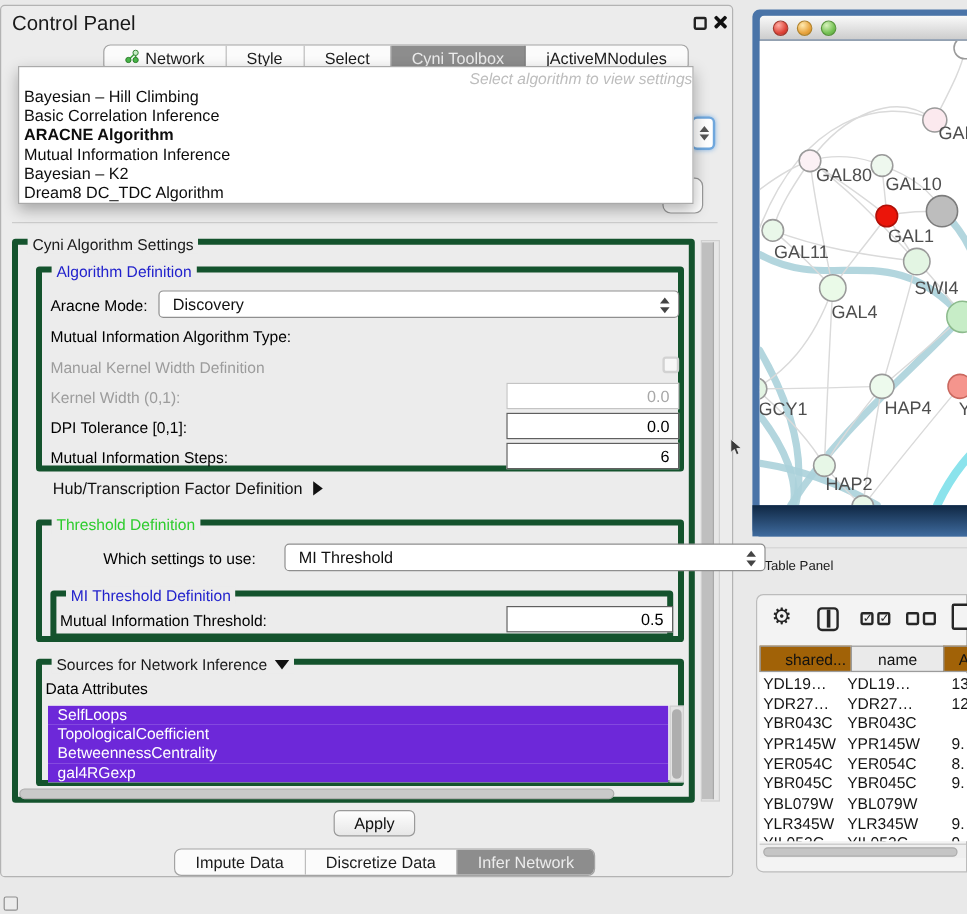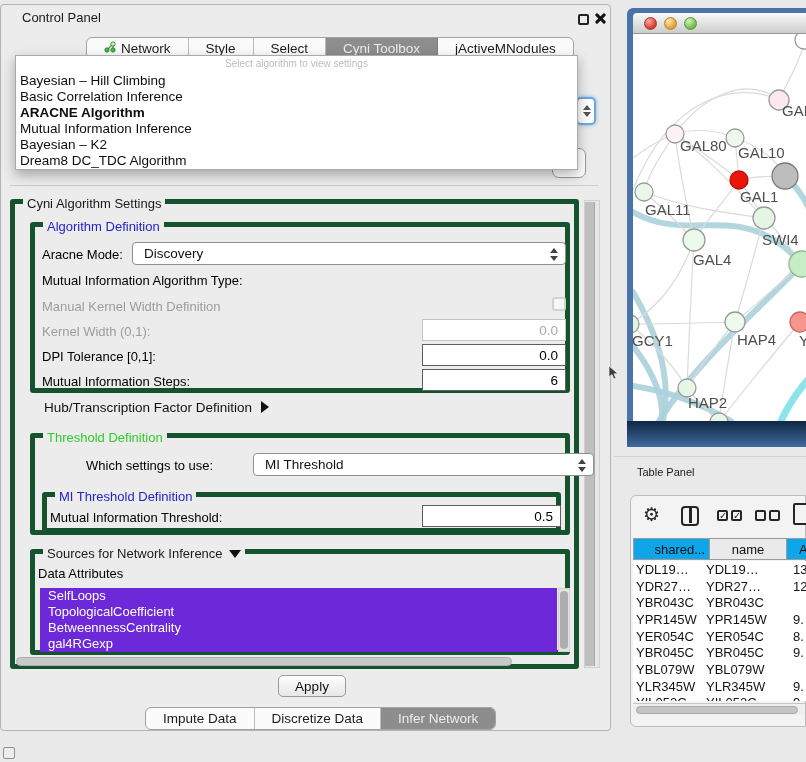--- a/index.html
+++ b/index.html
@@ -5,21 +5,21 @@
   html,body{margin:0;padding:0;}
   body{width:806px;height:762px;overflow:hidden;background:#e9e9e9;
        font-family:"Liberation Sans","DejaVu Sans",sans-serif;}
   *{box-sizing:border-box;}
   .abs{position:absolute;}
   #screen{position:relative;width:806px;height:762px;background:#e9e9e9;overflow:hidden;}
 
   
   .cp{left:0;top:4px;width:611px;height:727px;background:#ececec;
       border:1px solid #b3b3b3;border-radius:4px;}
-  .cp-title{left:10px;top:10px;font-size:13px;color:#1a1a1a;margin-left:12px;}
+  .cp-title{left:10px;top:10px;font-size:17px;color:#1a1a1a;}
   .win-max{left:578px;top:14px;width:11px;height:11px;border:2px solid #222;border-radius:2px;}
   .win-close{left:594px;top:12px;width:13px;height:13px;}
   .win-close span{position:absolute;left:5px;top:0;width:3px;height:13px;background:#111;border-radius:1px;}
   .win-close .a{transform:rotate(45deg);} .win-close .b{transform:rotate(-45deg);}
 
   .tabgroup{position:absolute;display:flex;height:23px;border:1px solid #a3a3a3;
             border-radius:6px;overflow:hidden;background:#fbfbfb;font-size:13.5px;color:#1c1c1c;}
   .tabgroup .tab{display:flex;align-items:center;gap:5px;padding:0 17px;
                  border-right:1px solid #bdbdbd;white-space:nowrap;}
   .tabgroup .tab:last-child{border-right:none;}
@@ -32,21 +32,21 @@
           background:#fff;box-shadow:0 0 4px #7fb2e5;z-index:2;}
   .ghost1 i{position:absolute;left:5px;width:0;height:0;border-left:4px solid transparent;border-right:4px solid transparent;}
   .ghost1 .up{top:6px;border-bottom:5px solid #555;}
   .ghost1 .dn{bottom:6px;border-top:5px solid #555;}
   .ghost2{left:552px;top:148px;width:34px;height:30px;border:1px solid #9a9a9a;border-radius:7px;background:#fff;z-index:2;}
   .ghostline{left:10px;top:185px;width:588px;height:1px;background:#cdcdcd;z-index:1;}
 
   
   .popup{left:15px;top:55px;width:563px;height:115px;background:#fff;border:1px solid #aaa;
          box-shadow:0 5px 12px rgba(0,0,0,.30);z-index:30;}
-  .popup-ph{height:17px;padding-top:2px;text-align:center;color:#bdbdbd;font-size:10px;}
+  .popup-ph{height:17px;padding-top:2px;text-align:right;color:#bdbdbd;font-size:13px;font-style:italic;}
   .algo-item{height:16px;line-height:16px;padding-left:4px;font-size:13.5px;color:#0d0d0d;white-space:nowrap;}
   .algo-item.bold{font-weight:bold;}
 
   
   .fs{position:absolute;border:5px solid #14532d;border-radius:3px;z-index:3;}
   .fs .legend{position:absolute;top:-8px;left:8px;background:#ececec;padding:0 4px;
               font-size:13px;white-space:nowrap;display:flex;align-items:center;gap:6px;}
   .leg-blue{color:#2222cc;} .leg-green{color:#2ecc2e;} .leg-black{color:#1a1a1a;}
 
   .lbl{position:absolute;font-size:13px;font-weight:normal;color:#000;white-space:nowrap;z-index:4;}
@@ -104,21 +104,21 @@
   .card{left:630px;top:495px;width:176px;height:232px;background:#f3f3f3;border:1px solid #bcbcbc;border-radius:6px 0 0 6px;}
   .gear{left:643px;top:503px;font-size:19px;color:#262626;}
   .gear::before{content:"\2699";}
   .panes{left:681px;top:506px;width:18px;height:20px;border:2.5px solid #262626;border-radius:4px;}
   .panes::after{content:"";position:absolute;left:6px;top:0;width:2.5px;height:15px;background:#262626;}
   .mchk{position:absolute;width:11px;height:11px;border:2px solid #262626;border-radius:2px;
         font-size:10px;line-height:8px;text-align:center;font-weight:bold;color:#262626;}
   .doc{left:793px;top:503px;width:15px;height:22px;border:2.5px solid #262626;border-radius:2px;background:#f3f3f3;}
   .th{position:absolute;top:538px;height:22px;border:1px solid #9b9b9b;font-size:13px;color:#111;
       display:flex;align-items:center;background:#eaeaea;z-index:2;}
-  .th.hl{background:#0ea5e9;}
+  .th.hl{background:#a16207;}
   .tbody{left:633px;top:561px;width:173px;height:140px;background:#fff;overflow:hidden;z-index:1;}
   .trow{display:flex;height:16.7px;align-items:center;font-size:13px;color:#141414;}
   .tcell{white-space:nowrap;overflow:hidden;}
   .c0{width:73px;padding-left:3px;} .c1{width:87px;} .c2{flex:1;}
   .tb-hscroll{left:633px;top:703px;width:172px;height:12px;background:#efefef;border-top:1px solid #c6c6c6;}
   .tb-hscroll i{position:absolute;left:3px;top:2px;width:162px;height:8px;background:#c5c5c5;border:1px solid #ababab;border-radius:4px;}
 
   .mini-icon{left:3px;top:747px;width:12px;height:12px;border:1.5px solid #909090;border-radius:2px;background:#ececec;}
   .cursor{left:609px;top:366px;z-index:40;}
 </style>
@@ -195,21 +195,21 @@
   <div class="inp" style="left:422px;top:369px;width:144px;">6</div>
 
   <div class="lbl plain" style="left:44px;top:400px;z-index:4;">
     <span>Hub/Transcription Factor Definition</span><span class="tri-r"></span>
   </div>
 
   <div class="fs" style="left:30px;top:433px;width:540px;height:102px;">
     <span class="legend leg-green">Threshold Definition</span>
   </div>
   <div class="lbl" style="left:86px;top:458px;">Which settings to use:</div>
-  <div class="combo" style="left:253px;top:453px;width:341px;">
+  <div class="combo" style="left:237px;top:453px;width:401px;">
     <span>MI Threshold</span>
     <span class="arr">
         <i class="up"></i>
         <i class="dn"></i>
       </span>
   </div>
   <div class="fs" style="left:42px;top:492px;width:519px;height:41px;">
     <span class="legend leg-blue">MI Threshold Definition</span>
   </div>
   <div class="lbl" style="left:50px;top:510px;">Mutual Information Threshold:</div>

